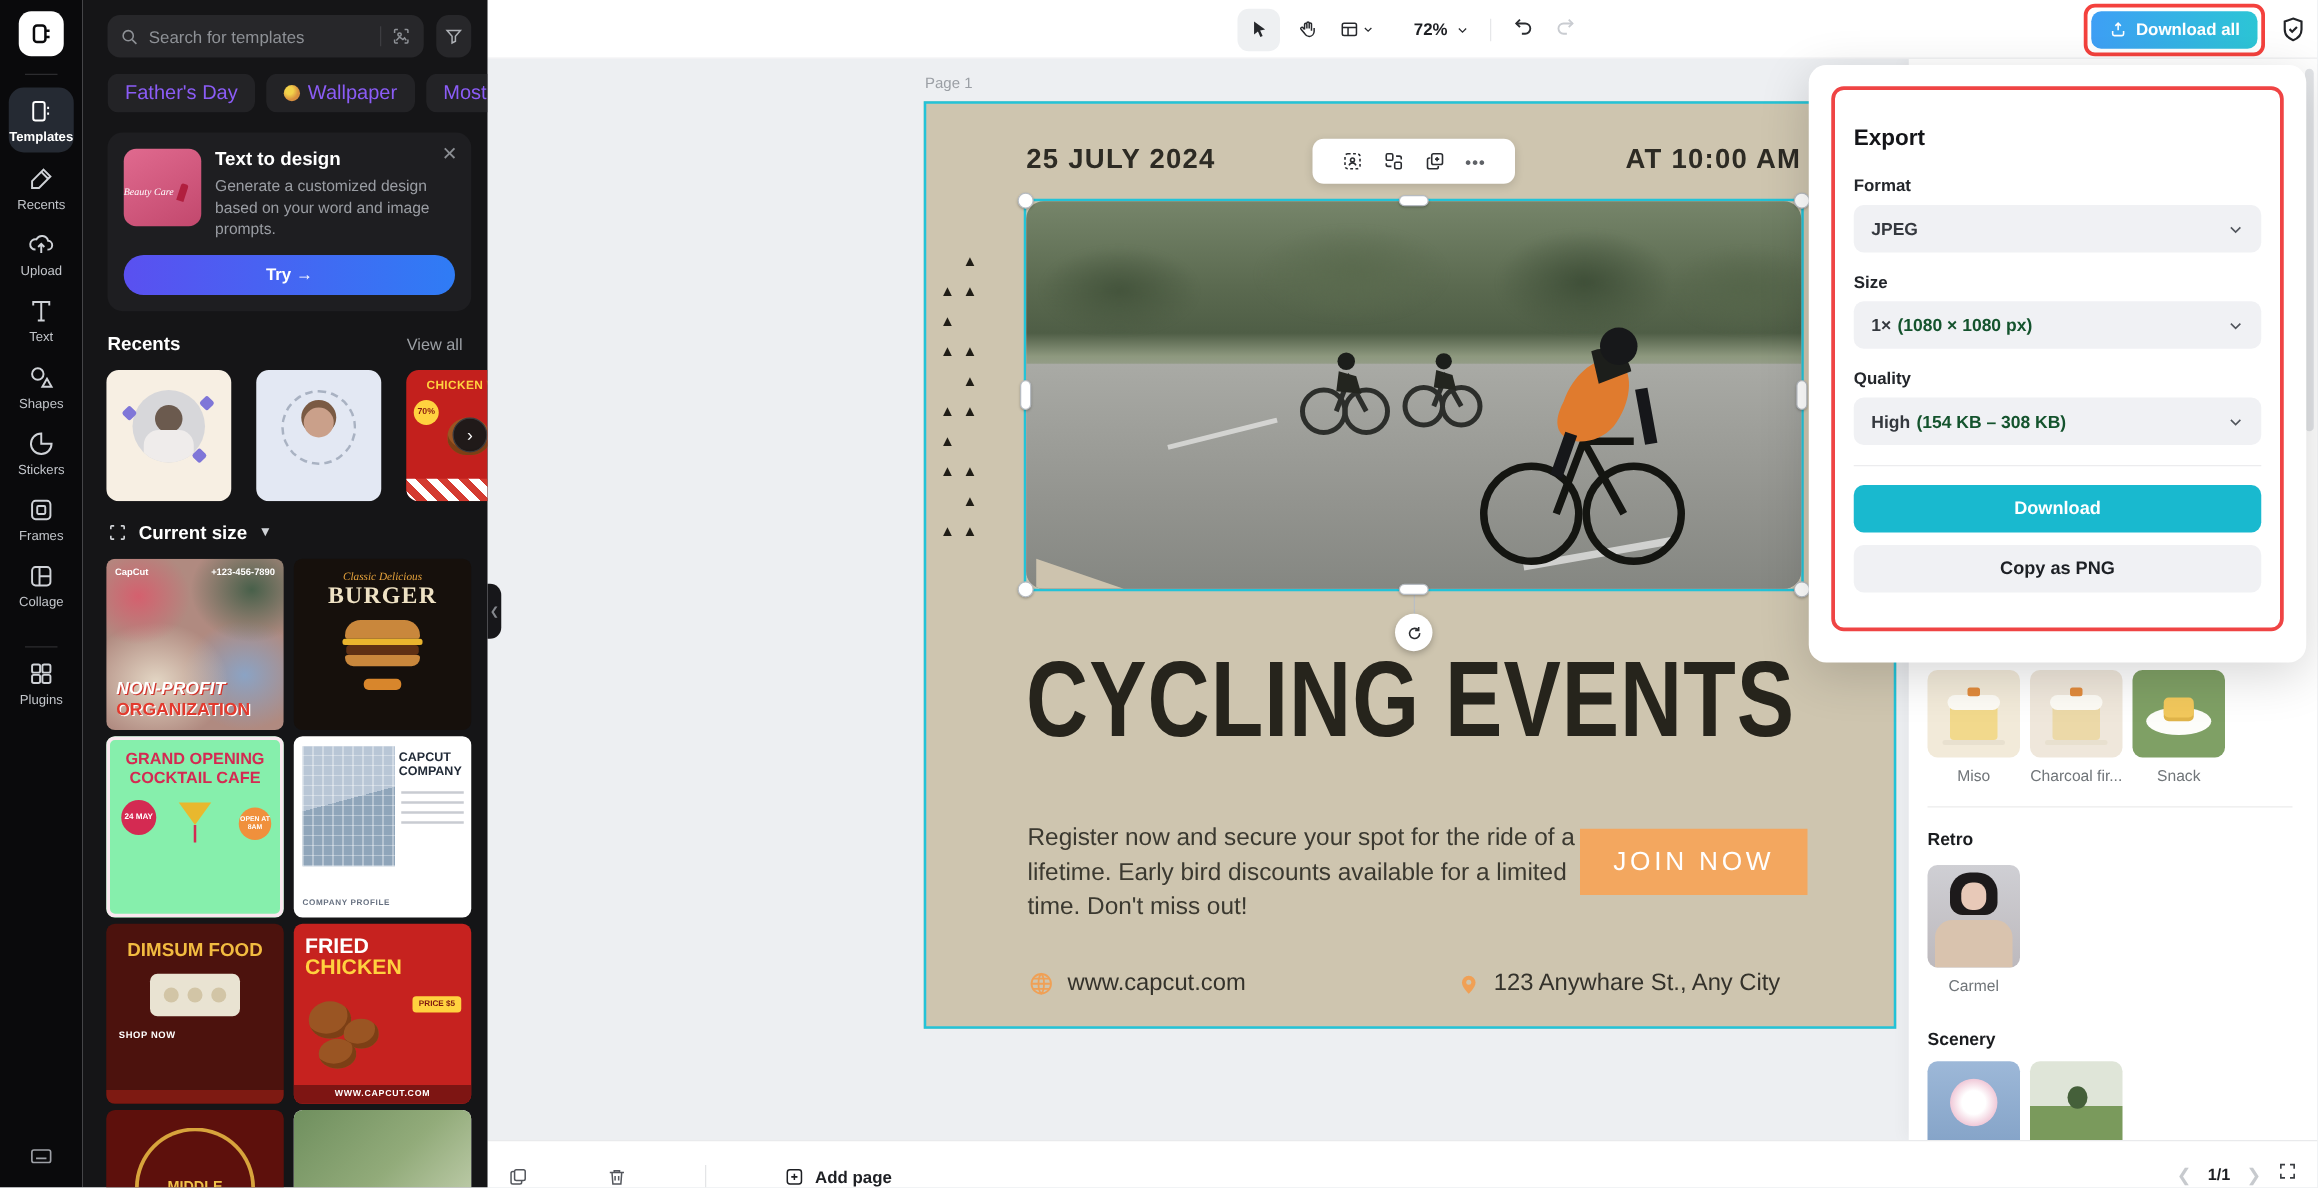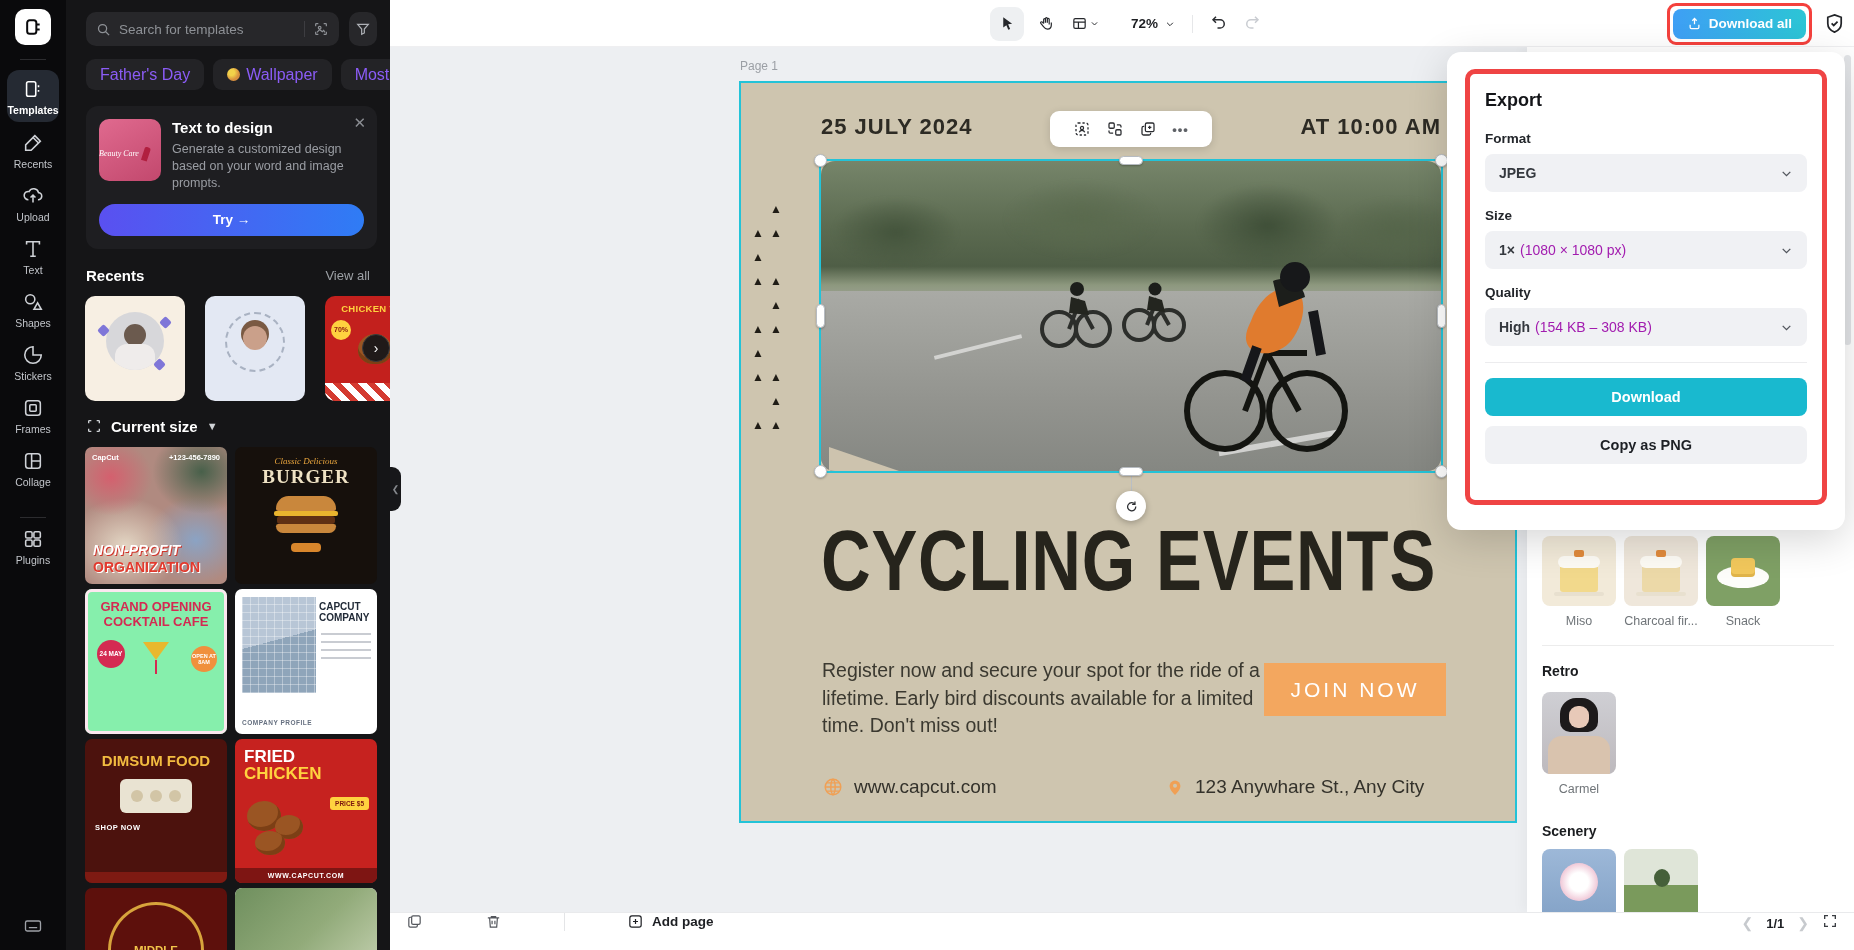--- a/index.html
+++ b/index.html
@@ -176,26 +176,26 @@
   .p-title span { display:inline-block; transform:scaleX(.8); font-size:86px; font-weight:800; letter-spacing:1px; color:#26241c; white-space:nowrap; }
   .p-body { position:absolute; left:81px; top:574px; width:448px; font-size:19.5px; line-height:1.42; color:#3b3930; }
   .p-cta { position:absolute; left:523px; top:580px; width:182px; height:53px; background:#f3a75f; color:#fff; font-size:21px; letter-spacing:3px; display:flex; align-items:center; justify-content:center; }
   .p-foot { position:absolute; top:693px; display:flex; align-items:center; gap:10px; font-size:19px; color:#34322b; }
   .p-web { left:81px; }
   .p-addr { left:424px; }
   .edge-tab { position:absolute; left:390px; top:467px; width:11px; height:44px; background:#17171a; border-radius:0 9px 9px 0; z-index:36; color:#85888d; font-size:9px; display:flex; align-items:center; justify-content:center; cursor:pointer; }
 
   
   .export-pop { position:absolute; left:1447px; top:52px; width:398px; height:478px; background:#fff; border-radius:14px; box-shadow:0 10px 40px rgba(0,0,0,.16); z-index:40; }
-  .exp-red { position:absolute; left:18px; right:18px; top:17px; bottom:25px; border:5px solid #ef4444; border-radius:10px; padding:16px 15px; }
+  .exp-red { position:absolute; left:18px; right:18px; top:17px; bottom:25px; border:3px solid #ef4444; border-radius:10px; padding:28px 15px; }
   .exp-title { font-size:18px; font-weight:800; color:#141519; margin-bottom:20px; }
   .exp-label { font-size:13.5px; font-weight:700; color:#23262b; margin-bottom:8px; }
   .dd { height:38px; background:#f0f1f4; border-radius:8px; display:flex; align-items:center; padding:0 14px; margin-bottom:16px; cursor:pointer; }
   .dd .val { font-size:14px; font-weight:700; color:#34383e; }
-  .dd .muted { font-size:14px; color:#a21caf; margin-left:5px; font-weight:400; }
+  .dd .muted { font-size:14px; color:#14532d; margin-left:5px; font-weight:700; }
   .dd .chev { margin-left:auto; color:#51555c; }
   .exp-div { height:1px; background:#ececee; margin:4px 0 15px; }
   .btn-dl { height:38px; border-radius:8px; background:#19b9cf; color:#fff; font-weight:700; font-size:14.5px; display:flex; align-items:center; justify-content:center; margin-bottom:10px; cursor:pointer; }
   .btn-copy { height:38px; border-radius:8px; background:#f0f1f4; color:#1d2025; font-weight:700; font-size:14.5px; display:flex; align-items:center; justify-content:center; cursor:pointer; }
 
   
   .rightpanel { position:absolute; right:0; top:47px; width:327px; bottom:38px; background:#fff; z-index:10; box-shadow:-4px 0 12px rgba(0,0,0,.04); overflow:hidden; }
   .rp-row { position:absolute; left:15px; display:flex; gap:8px; }
   .rp-item { width:74px; display:flex; flex-direction:column; gap:8px; cursor:pointer; }
   .rp-thumb { width:74px; border-radius:8px; position:relative; overflow:hidden; }
@@ -214,21 +214,21 @@
   .carmel .hair { position:absolute; left:18px; top:6px; width:38px; height:34px; border-radius:16px 16px 10px 10px; background:#1d1a1b; }
   .carmel .face { position:absolute; left:27px; top:14px; width:20px; height:22px; border-radius:9px; background:#e8c9b8; }
   .carmel .fur { position:absolute; left:6px; top:44px; width:62px; height:38px; border-radius:14px 14px 0 0; background:#d9c3ae; }
   .flower { background:linear-gradient(180deg,#9db8d8,#7c9cc2); height:90px; }
   .flower .bloom { position:absolute; left:18px; top:14px; width:38px; height:38px; border-radius:50%; background:radial-gradient(circle at 50% 50%, #fff 35%, #f0c9d8 70%, transparent 75%); }
   .scenery2 { background:linear-gradient(180deg,#dfe5d8 0 40%,#7a9a5c 40%); height:90px; }
   .scenery2 .tree { position:absolute; left:30px; top:20px; width:16px; height:18px; border-radius:50%; background:#45603a; }
   .rp-scroll { position:absolute; right:3px; top:8px; width:7px; height:290px; border-radius:4px; background:#e3e5e8; }
 
   
-  .bottombar { position:absolute; left:390px; right:0; bottom:0; height:38px; background:#fff; border-top:1px solid #e9eaec; z-index:20; display:flex; align-items:flex-start; padding:0 16px;gap:48px; }
+  .bottombar { position:absolute; left:390px; right:0; bottom:0; height:38px; background:#fff; border-top:1px solid #e9eaec; z-index:20; display:flex; align-items:flex-end; padding:0 16px;gap:48px; }
   .bb-icon { color:#53565c; display:flex; align-items:center; cursor:pointer; margin-right:14px; }
   .bb-div { width:1px; height:18px; background:#e4e5e7; margin-right:14px; }
   .addpage { display:flex; align-items:center; gap:8px; color:#1d1f23; font-size:13.5px; font-weight:700; cursor:pointer; }
   .bb-right { margin-left:auto; display:flex; align-items:center; gap:13px; }
   .pg-chev { color:#c7cace; font-size:14px; cursor:pointer; }
   .pg-ind { font-size:13px; font-weight:700; color:#1d1f23; }
   .expand { color:#3c3f44; cursor:pointer; }
 </style>
 </head>
 <body>

